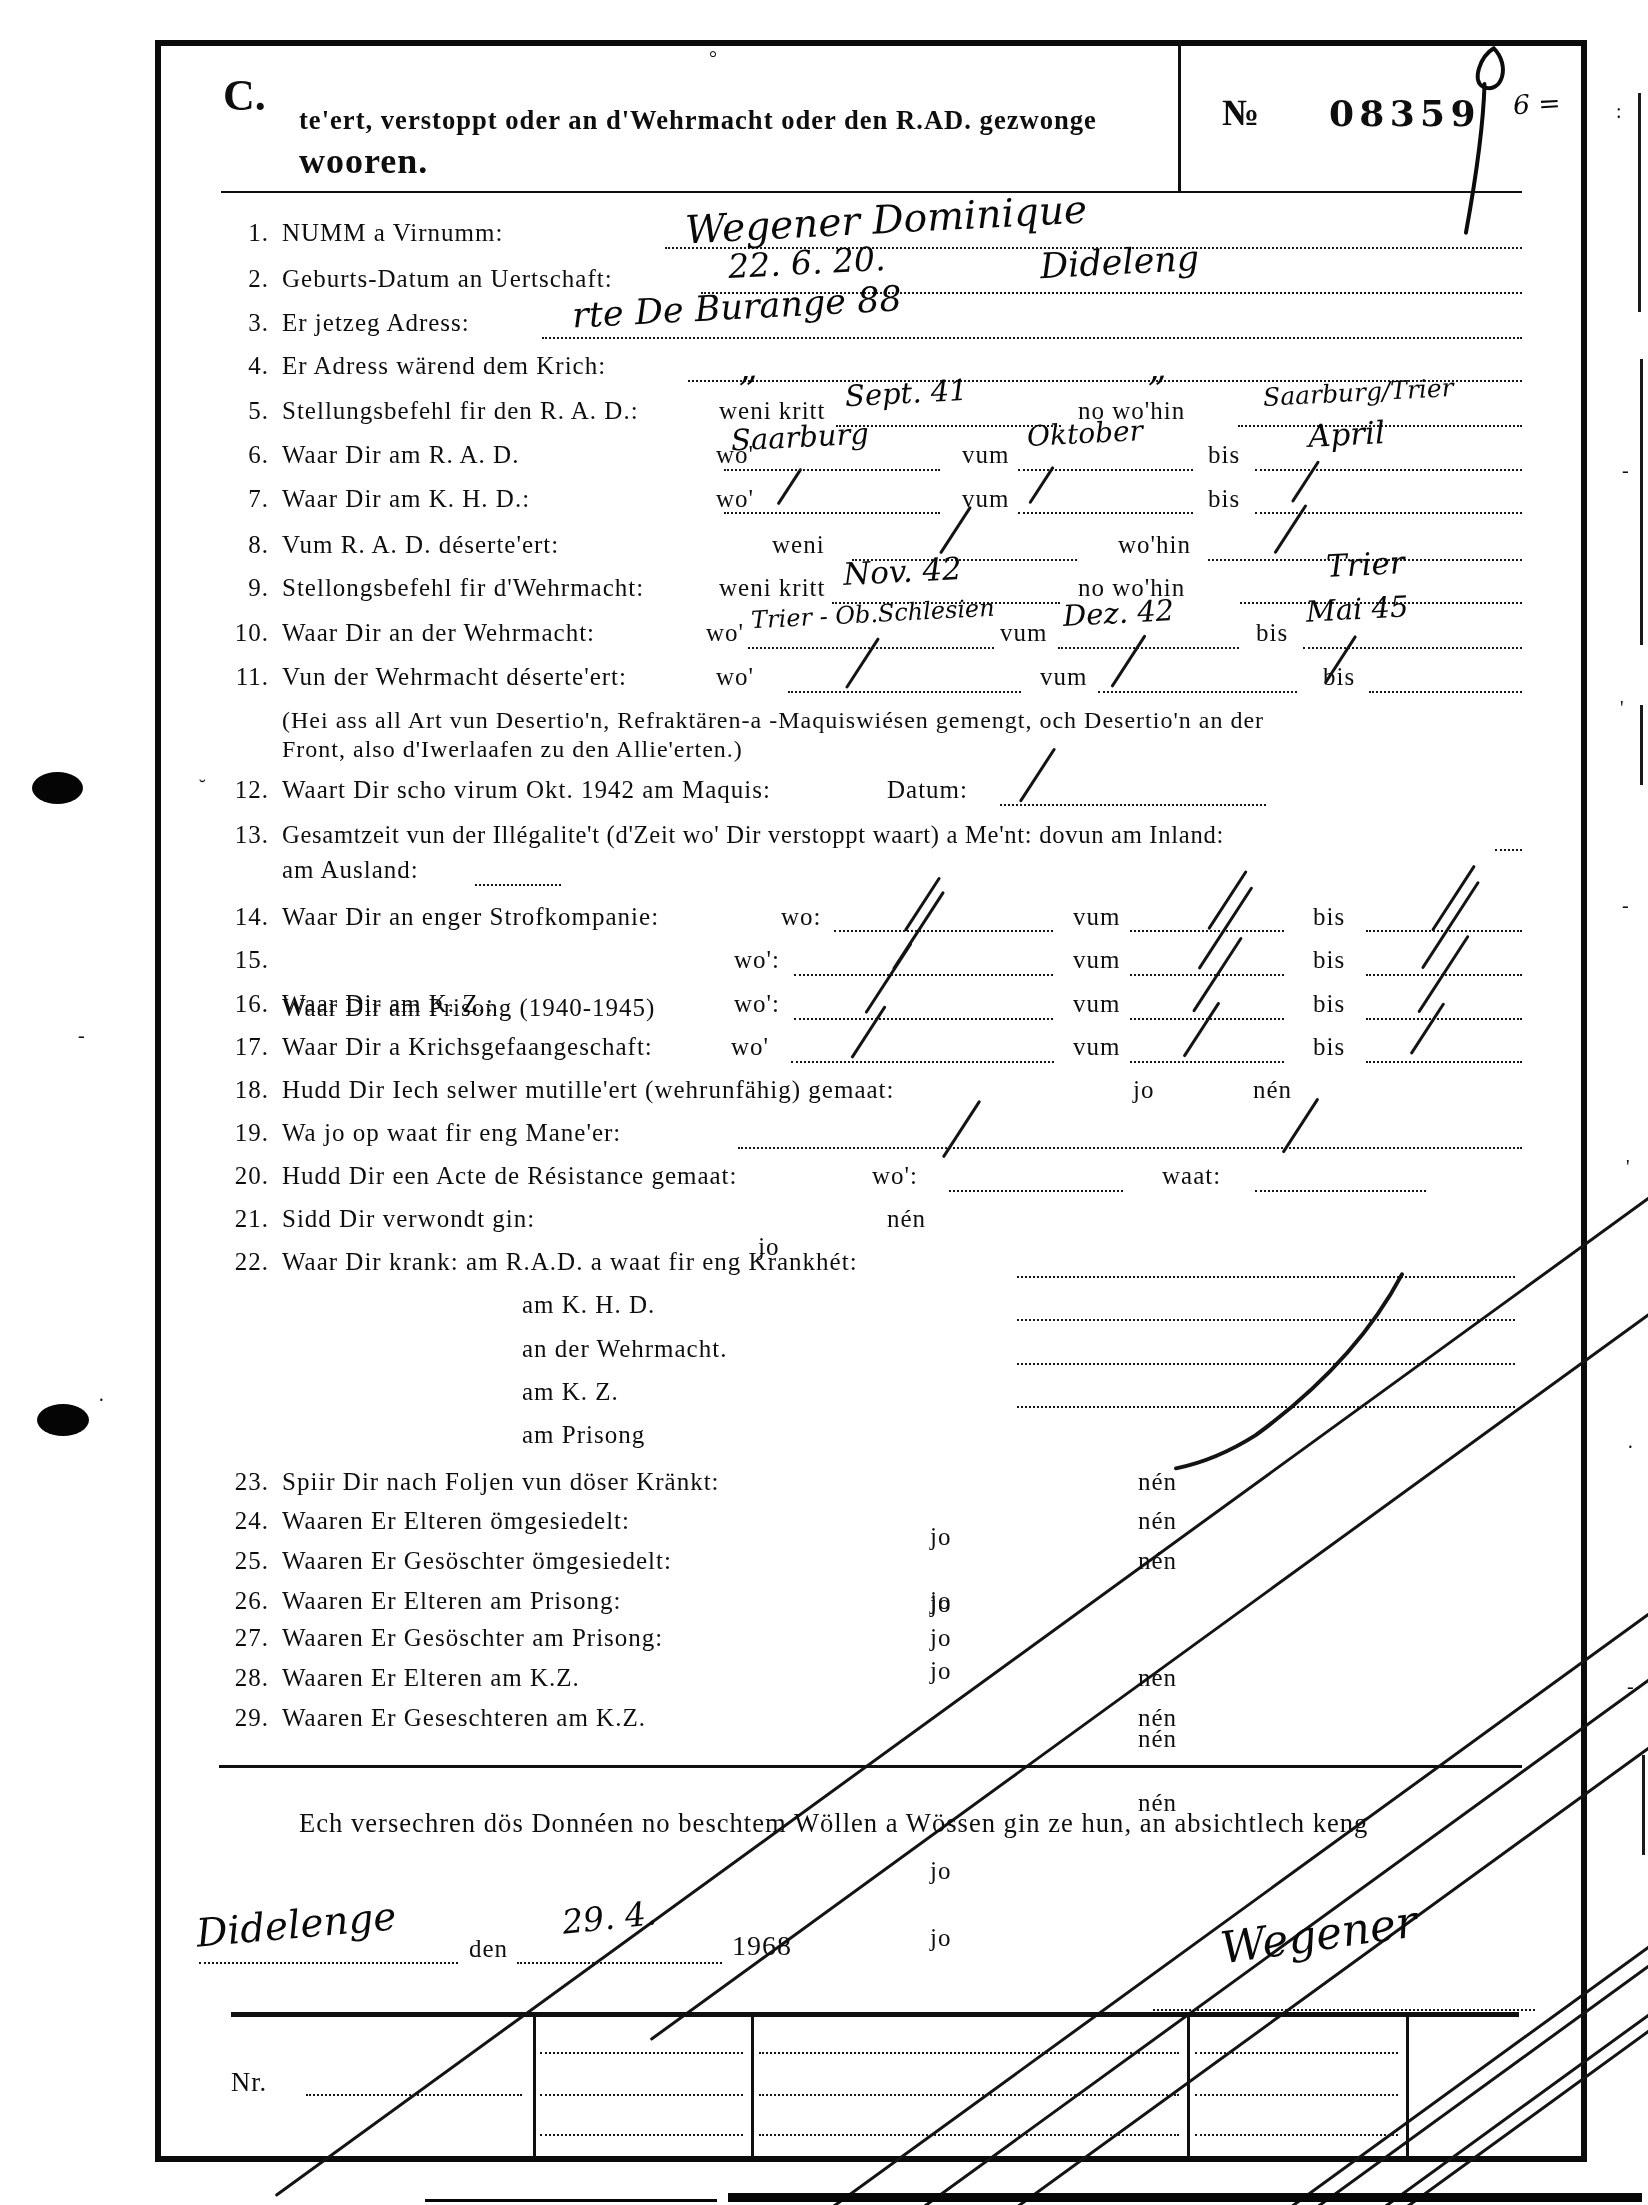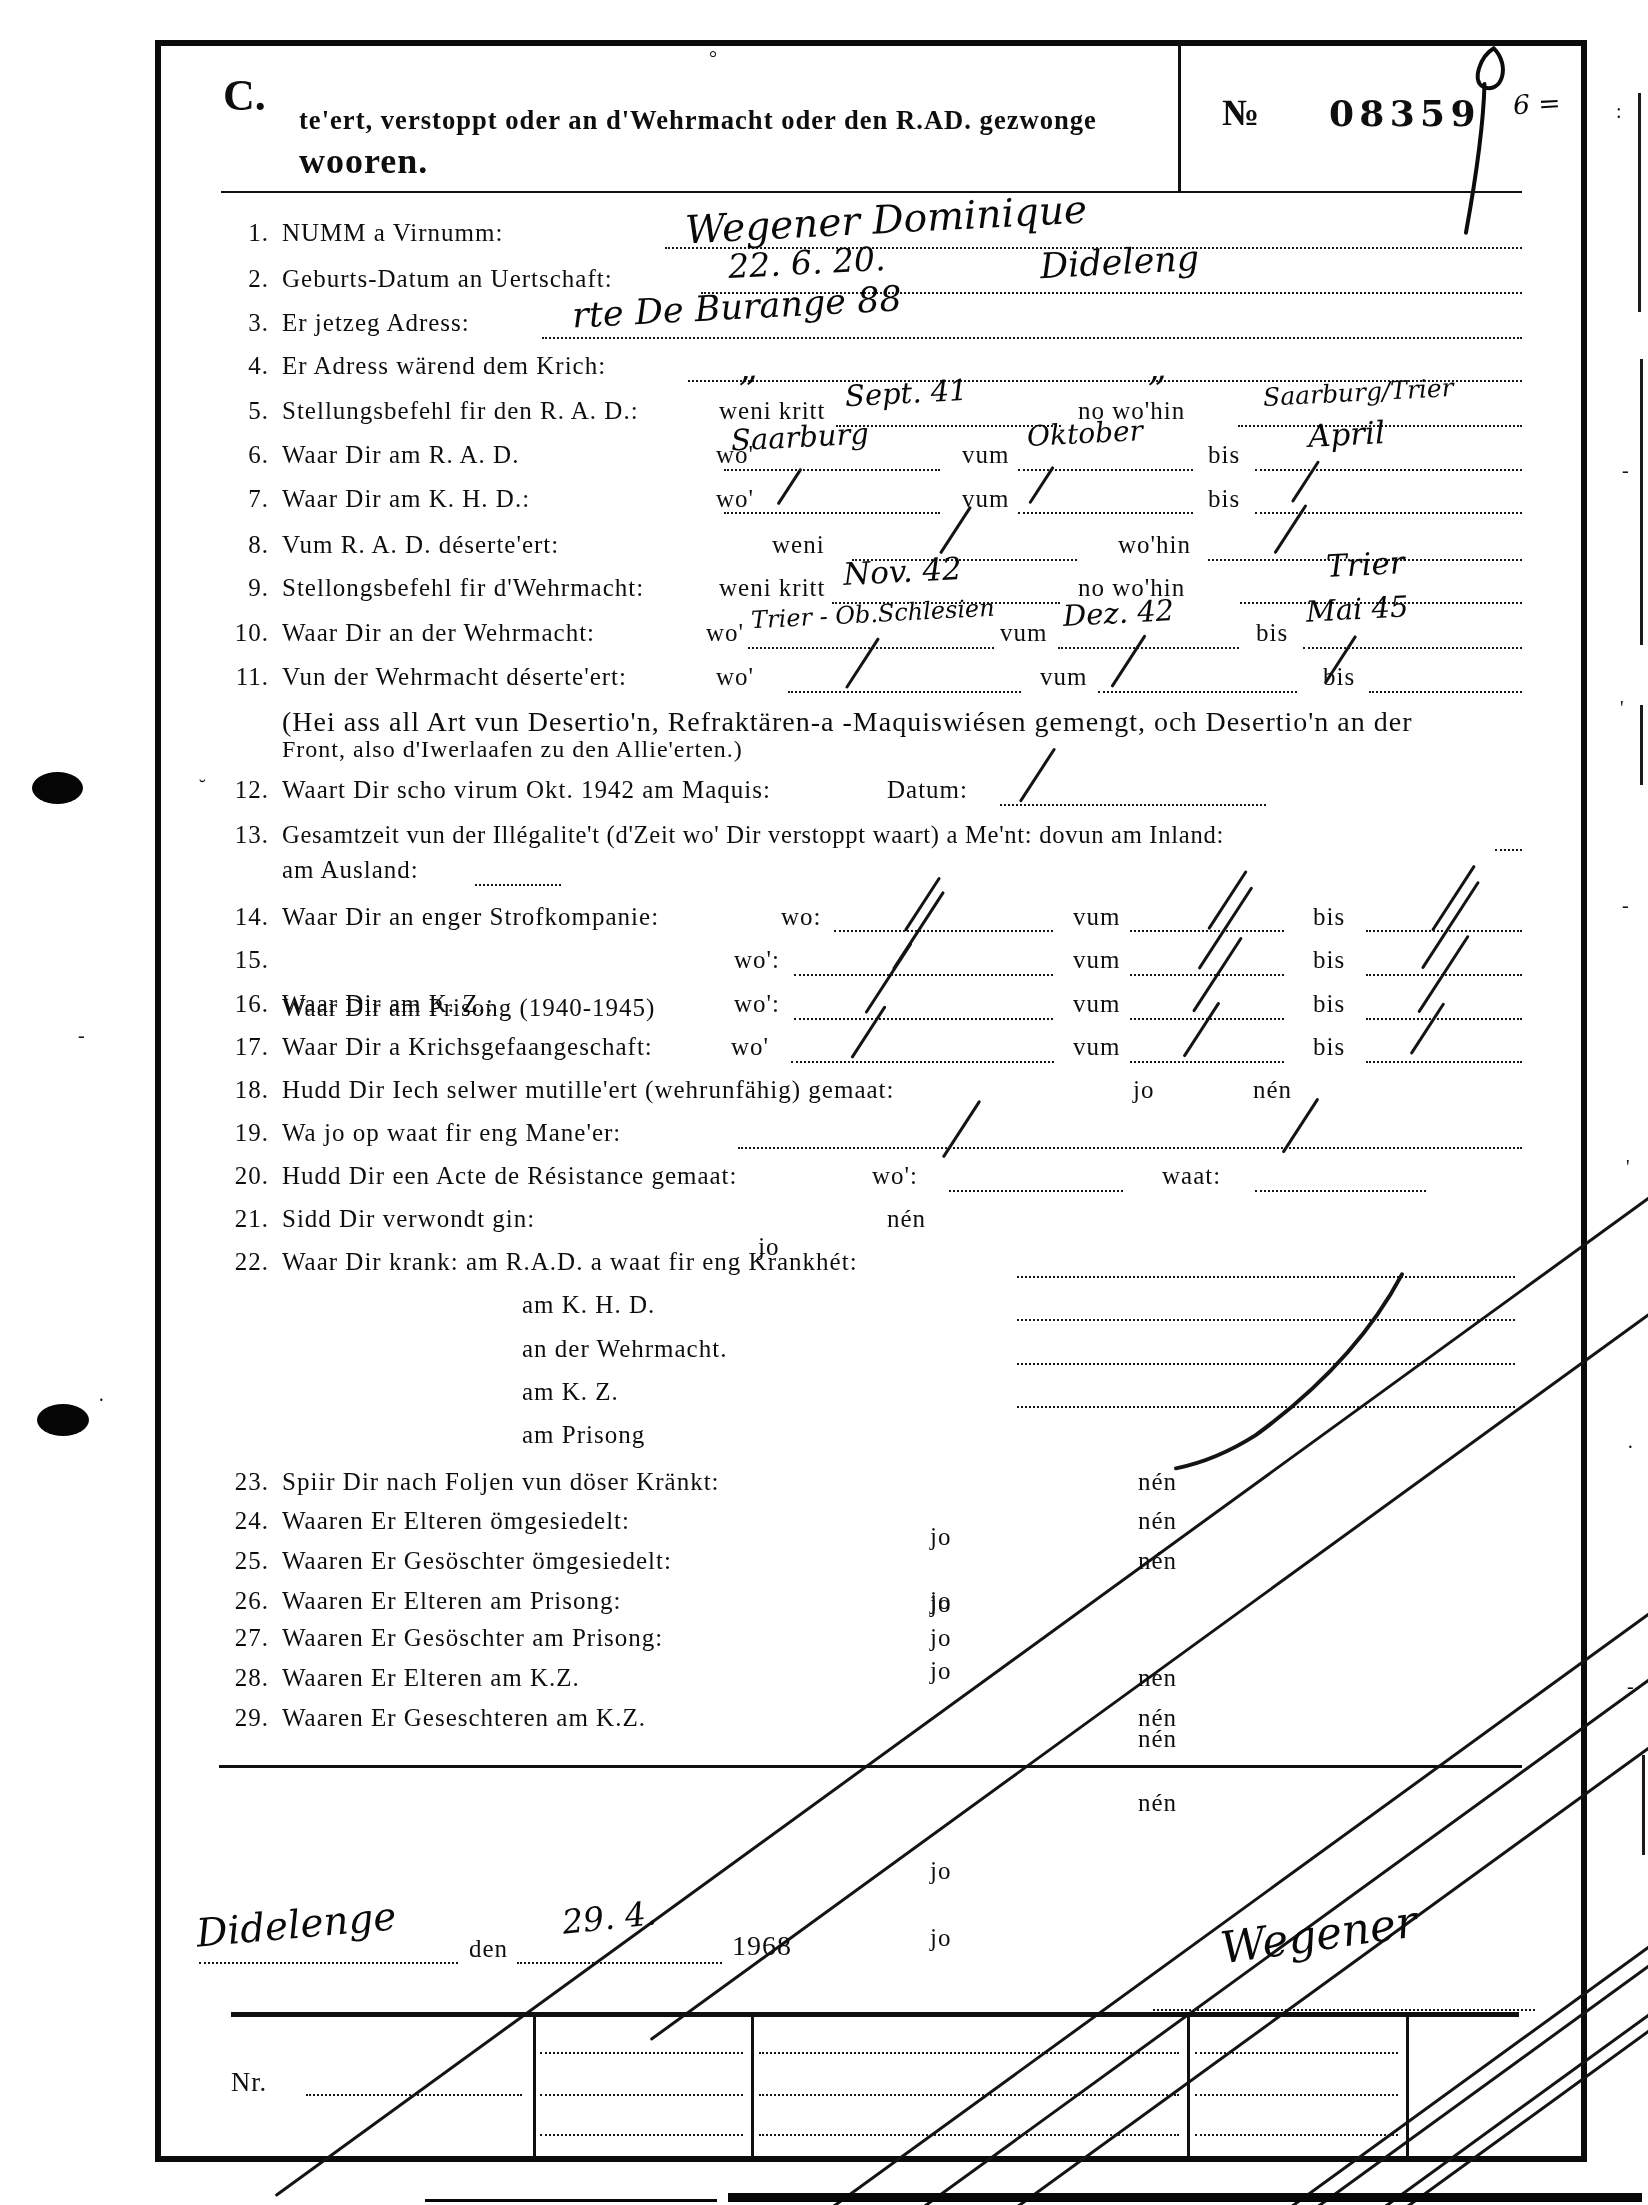--- a/index.html
+++ b/index.html
@@ -137,21 +137,21 @@
   <div class="t" style="left:282px;top:663px;">Vun der Wehrmacht déserte'ert:</div>
   <div class="t" style="left:716px;top:663px;">wo'</div>
   <div class="dots" style="left:788px;top:691px;width:233px;"></div>
   <div class="slash" style="left:861px;top:633px;height:60px;"></div>
   <div class="t" style="left:1040px;top:663px;">vum</div>
   <div class="dots" style="left:1098px;top:691px;width:199px;"></div>
   <div class="slash" style="left:1127px;top:630px;height:62px;"></div>
   <div class="t" style="left:1323px;top:663px;">bis</div>
   <div class="dots" style="left:1369px;top:691px;width:153px;"></div>
   <div class="slash" style="left:1339px;top:631px;height:57px;"></div>
-  <div class="t" style="left:282px;top:707px;font-size:28px;">(Hei ass all Art vun Desertio'n, Refraktären-a -Maquiswiésen gemengt, och Desertio'n an der</div>
+  <div class="t" style="left:282px;top:707px;font-size:24px;">(Hei ass all Art vun Desertio'n, Refraktären-a -Maquiswiésen gemengt, och Desertio'n an der</div>
   <div class="t" style="left:282px;top:736px;font-size:24px;">Front, also d'Iwerlaafen zu den Allie'erten.)</div>
 
   <div class="t num" style="left:213px;top:776px;">12.</div>
   <div class="t" style="left:282px;top:776px;">Waart Dir scho virum Okt. 1942 am Maquis:</div>
   <div class="t" style="left:887px;top:776px;">Datum:</div>
   <div class="dots" style="left:1000px;top:804px;width:266px;"></div>
   <div class="slash" style="left:1036px;top:743px;height:64px;"></div>
   <div class="noise" style="left:199px;top:776px;">˘</div>
 
   <div class="t num" style="left:213px;top:821px;">13.</div>
@@ -274,20 +274,21 @@
   <div class="t" style="left:282px;top:1664px;">Waaren Er Elteren am K.Z.</div>
   <div class="t struck" style="left:930px;top:1664px;">jo</div>
   <div class="t" style="left:1138px;top:1664px;">nén</div>
 
   <div class="t num" style="left:213px;top:1704px;">29.</div>
   <div class="t" style="left:282px;top:1704px;">Waaren Er Geseschteren am K.Z.</div>
   <div class="t struck" style="left:930px;top:1704px;">jo</div>
   <div class="t" style="left:1138px;top:1704px;">nén</div>
 
   <div class="rule" style="left:219px;top:1765px;width:1303px;height:3.3px;"></div>
+  <div class="t" style="left:299px;top:1809px;font-size:26.6px;">Ech versechren dös Donnéen no beschtem Wöllen a Wössen gin ze hun, an absichtlech keng</div>
 
   <div class="hw" style="left:196px;top:1902px;font-size:39px;transform:rotate(-5deg);">Didelenge</div>
   <div class="dots" style="left:199px;top:1962px;width:259px;"></div>
   <div class="t" style="left:469px;top:1935px;">den</div>
   <div class="dots" style="left:517px;top:1962px;width:205px;"></div>
   <div class="hw" style="left:562px;top:1898px;font-size:33px;transform:rotate(-6deg);">29. 4.</div>
   <div class="t" style="left:732px;top:1931px;font-size:28px;">1968</div>
   <div class="hw" style="left:1220px;top:1909px;font-size:44px;transform:rotate(-8deg);">Wegener</div>
   <div class="dots" style="left:1153px;top:2009px;width:382px;"></div>
 

